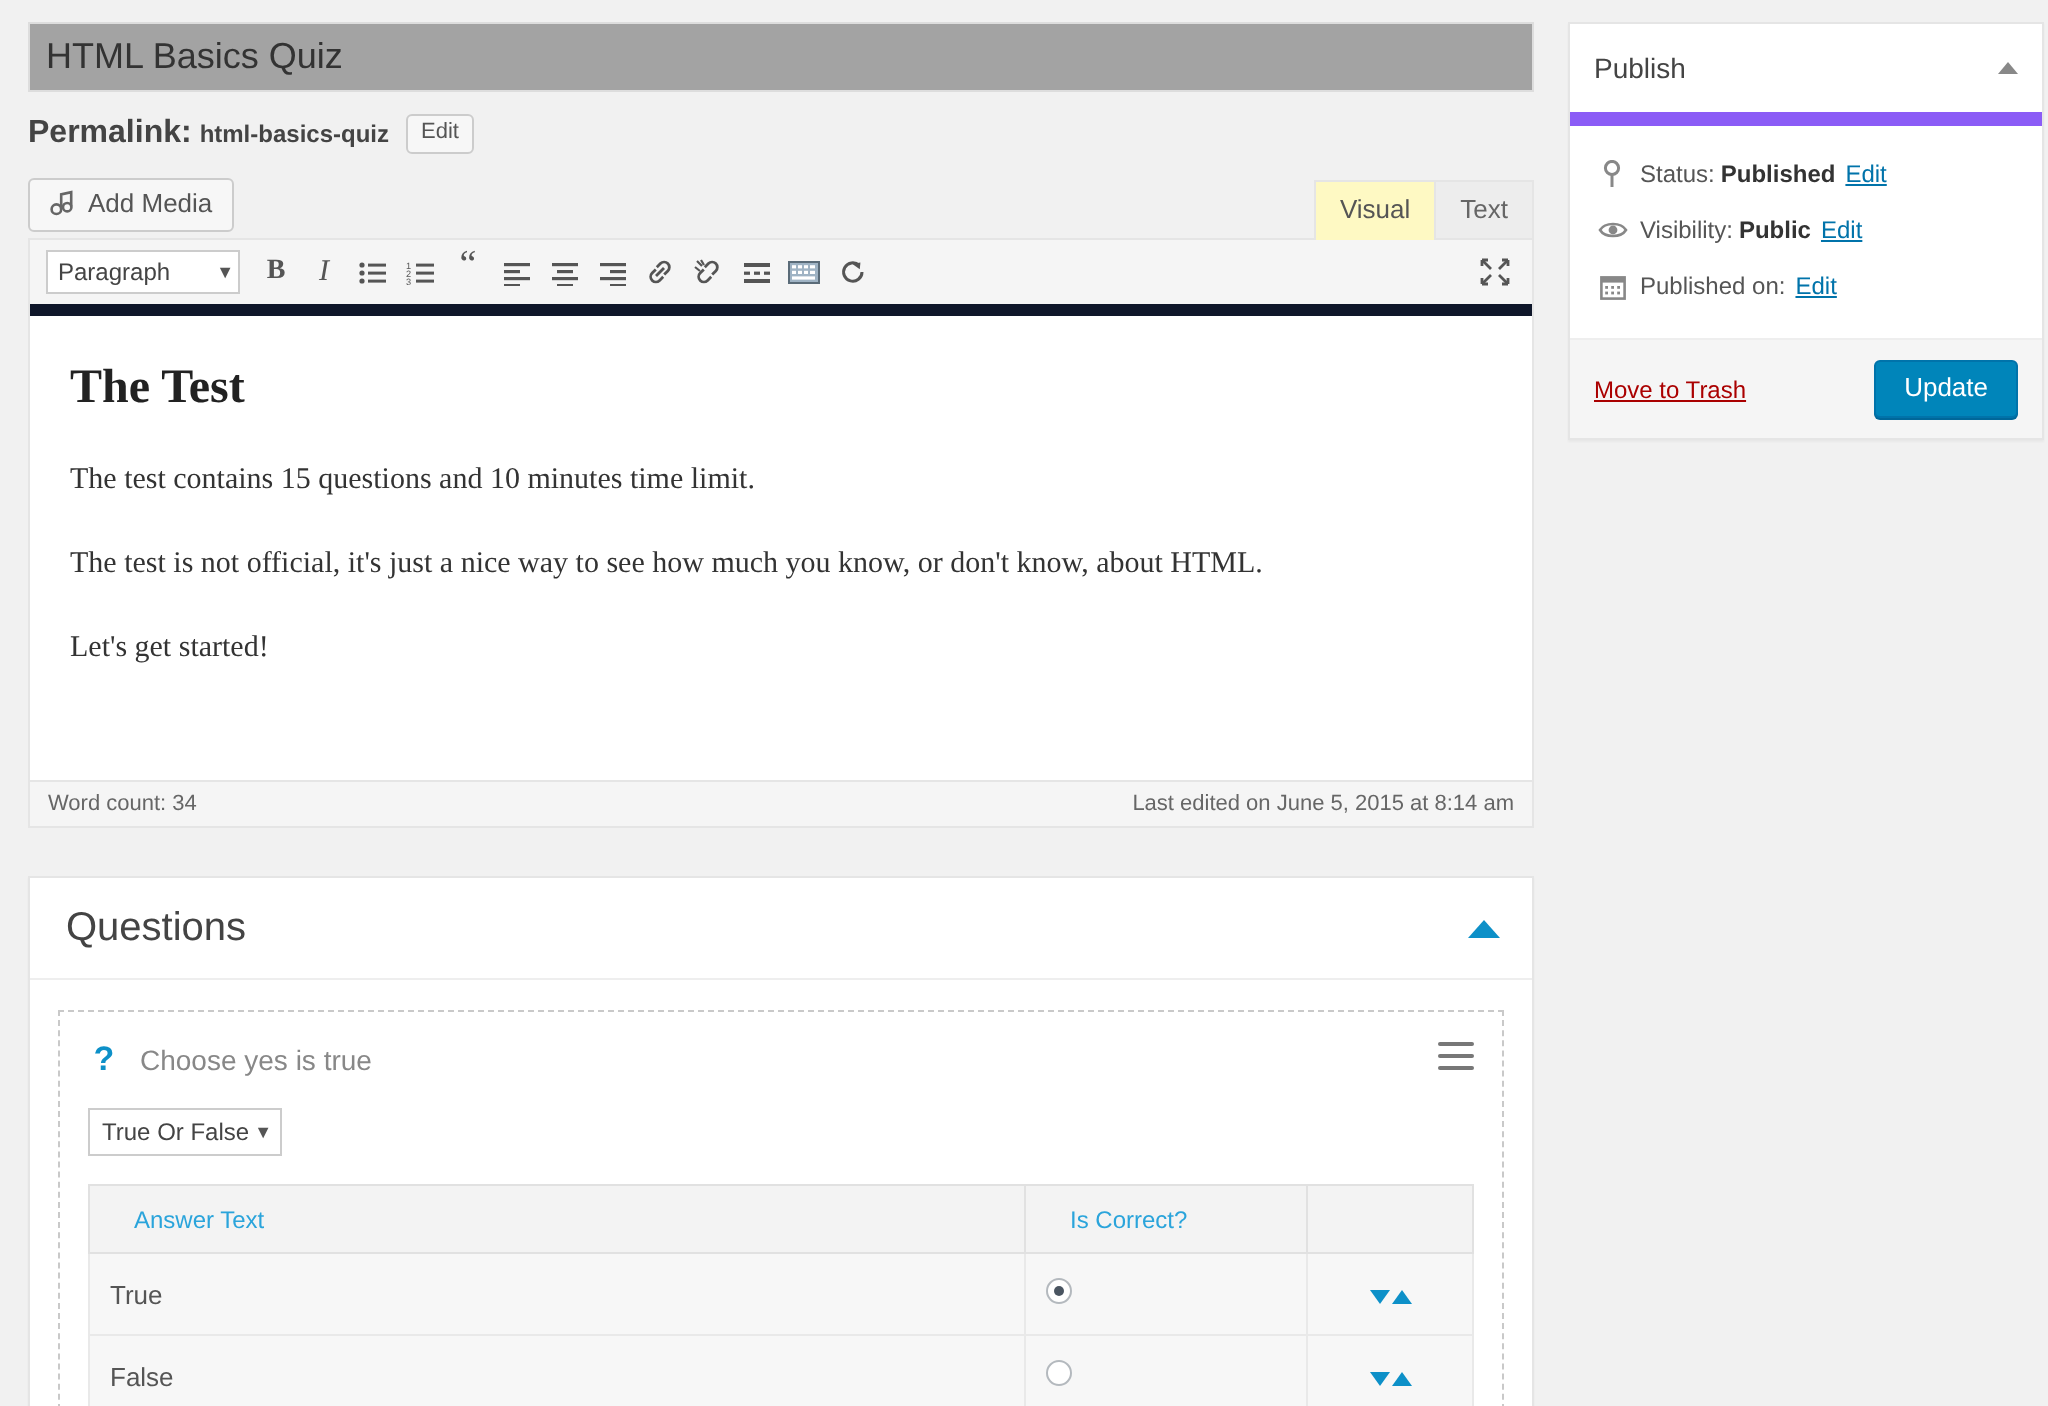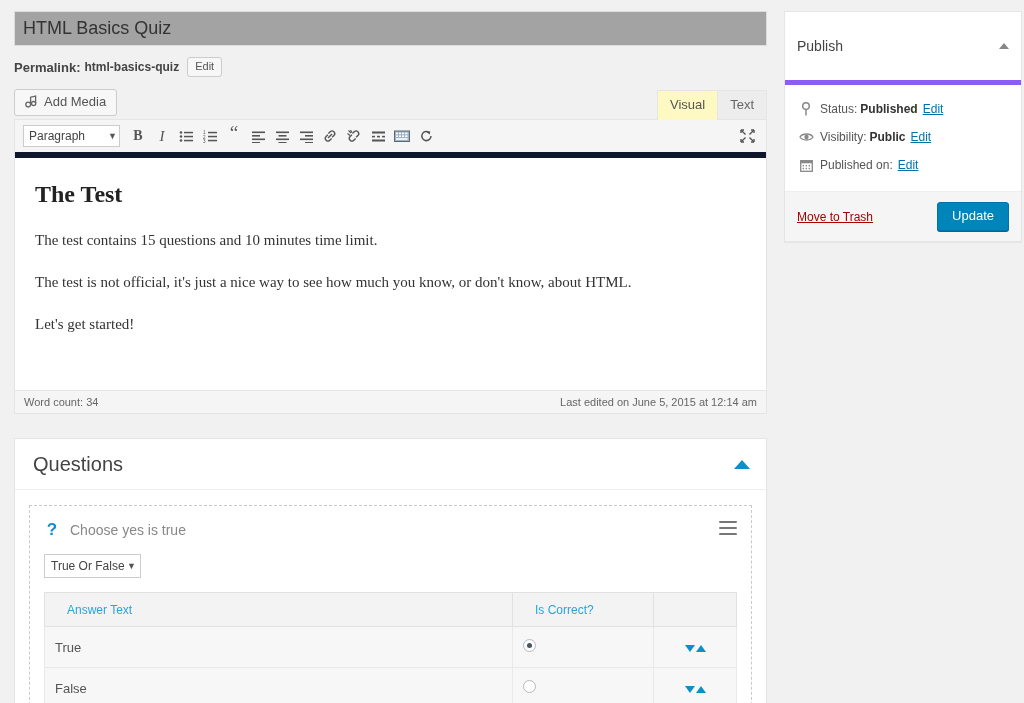--- a/index.html
+++ b/index.html
@@ -55,21 +55,21 @@
   .permalink-row {
     margin-top: 10px;
     height: 22px;
     font-size: 12px;
     color: #444;
     display: flex;
     align-items: center;
   }
   .permalink-label {
     font-weight: bold;
-    font-size: 13px;
+    font-size: 16px;
     color: #444;
   }
   .permalink-slug {
     font-weight: bold;
     font-size: 12px;
     color: #444;
     margin-left: 4px;
   }
   .btn-small {
     margin-left: 8px;
@@ -391,22 +391,22 @@
   .postbox {
     border: 1px solid #e5e5e5;
     background: #fff;
     box-shadow: 0 1px 1px rgba(0,0,0,.04);
   }
   .postbox-head {
     height: 36px;
     display: flex;
     align-items: center;
     justify-content: space-between;
-    padding: 16px 12px;
-    border-bottom: 5px solid #8b5cf6;
+    padding: 4px 12px;
+    border-bottom: 7px solid #8b5cf6;
   }
   .postbox-title {
     font-size: 14px;
     color: #444;
     font-weight: 400;
   }
   .postbox-toggle {
     width: 0; height: 0;
     border-left: 5px solid transparent;
     border-right: 5px solid transparent;
@@ -621,21 +621,21 @@
 
       <div class="editor-content">
         <h2>The Test</h2>
         <p>The test contains 15 questions and 10 minutes time limit.</p>
         <p>The test is not official, it's just a nice way to see how much you know, or don't know, about HTML.</p>
         <p>Let's get started!</p>
       </div>
 
       <div class="editor-statusbar">
         <span>Word count: 34</span>
-        <span>Last edited on June 5, 2015 at 12:14 am</span>
+        <span>Last edited on June 5, 2015 at 8:14 am</span>
       </div>
     </div>
 
     <div class="metabox">
       <div class="metabox-head">
         <span class="metabox-title">Questions</span>
         <span class="toggle-arrow"></span>
       </div>
       <div class="metabox-body">
 

